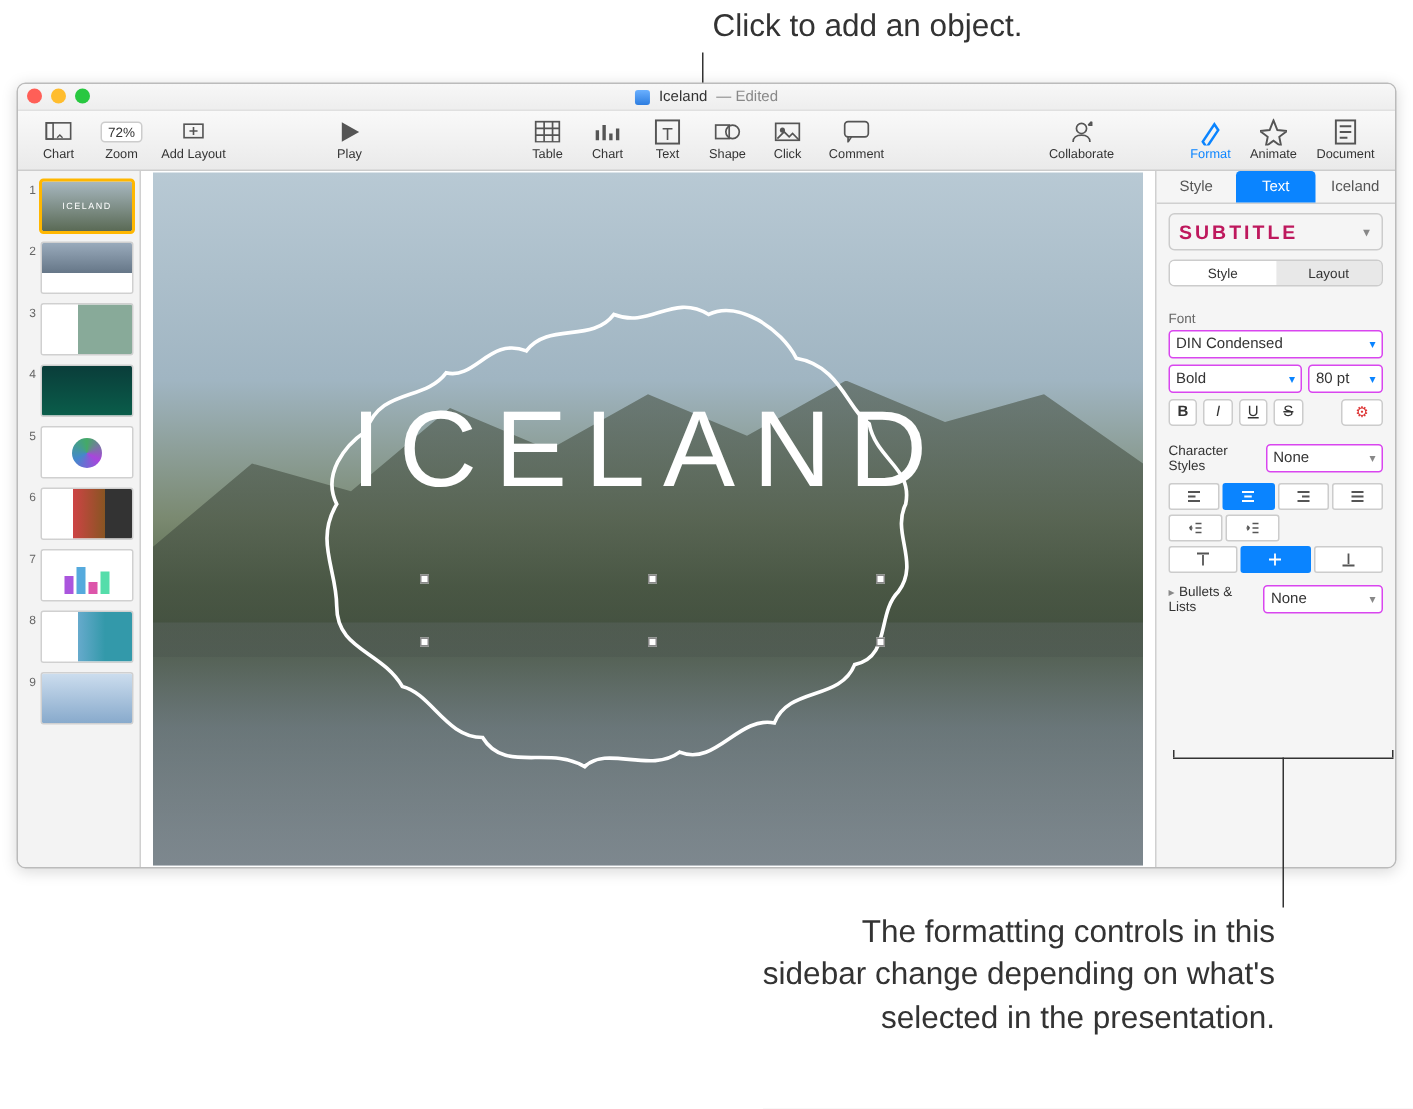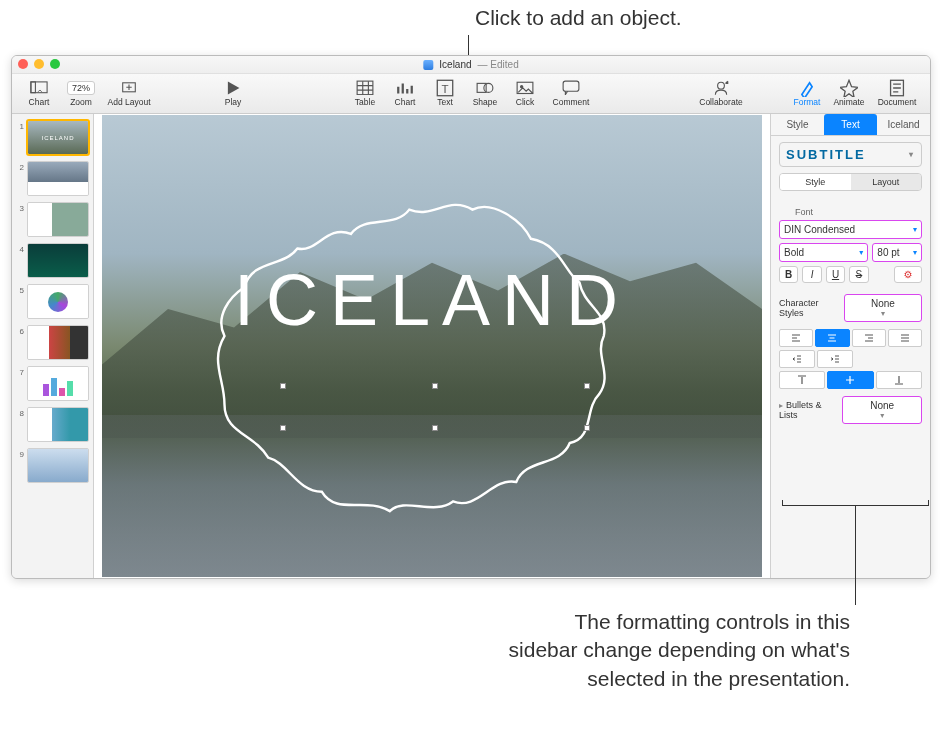--- a/index.html
+++ b/index.html
@@ -46,35 +46,35 @@
 .slide-sub { position:absolute; top:62%; left:50%; transform:translateX(-50%); color:#fff; font-size:15px; font-weight:400; letter-spacing:5px; }
 .sel-handle { position:absolute; width:6px; height:6px; background:#fff; border:1px solid #888; }
 
 .inspector { width:160px; background:#f5f5f5; border-left:1px solid #d0d0d0; font-size:10px; color:#333; overflow-y:auto; }
 .insp-tabs { display:flex; border-bottom:1px solid #d0d0d0; height:22px; }
 .insp-tab { flex:1; display:flex; align-items:center; justify-content:center; font-size:10px; cursor:pointer; color:#555; }
 .insp-tab.active { color:#0a84ff; }
 .seg-row { display:flex; margin:6px 8px; border:1px solid #ccc; border-radius:4px; overflow:hidden; }
 .seg-btn { flex:1; text-align:center; padding:3px 0; font-size:9px; background:#fff; cursor:pointer; }
 .insp-section { padding:4px 8px; }
-.insp-label { font-size:9px; color:#666; margin:6px 16px 3px; }
+.insp-label { font-size:9px; color:#666; margin:6px 0 3px; }
 .insp-select { width:100%; border:1px solid #d946ef; border-radius:3px; background:#fff; font-size:10px; padding:3px 4px; display:flex; justify-content:space-between; align-items:center; cursor:pointer; }
 .insp-select.blue-caret::after { content:"▾"; color:#0a84ff; font-size:8px; }
 .insp-row { display:flex; gap:4px; margin:4px 0; }
 .insp-row > * { flex:1; }
 .mini-btn { border:1px solid #ccc; border-radius:3px; background:#fff; font-size:10px; padding:2px 0; text-align:center; cursor:pointer; }
-.style-preview { border:1px solid #ccc; border-radius:4px; padding:4px 6px; margin:6px 8px; font-size:13px; color:#0369a1; letter-spacing:2px; font-weight:600; display:flex; justify-content:space-between; align-items:center; cursor:pointer; }
+.style-preview { border:1px solid #ccc; border-radius:4px; padding:4px 6px; margin:6px 8px; font-size:13px; color:#be185d; letter-spacing:2px; font-weight:600; display:flex; justify-content:space-between; align-items:center; cursor:pointer; }
 .style-preview::after { content:"▾"; color:#888; font-size:8px; }
 .align-grid { display:flex; flex-direction:column; gap:3px; margin:4px 8px; }
 .align-row { display:flex; gap:2px; }
 .align-btn { flex:1; border:1px solid #ccc; background:#fff; height:18px; border-radius:2px; display:flex; align-items:center; justify-content:center; cursor:pointer; }
 .align-btn.active { background:#0a84ff; border-color:#0a84ff; }
 .align-btn svg { width:10px; height:10px; }
 .row-lbl { display:flex; align-items:center; justify-content:space-between; padding:3px 8px; font-size:9px; }
-.row-lbl .insp-select { width:80px;flex-direction:column; }
+.row-lbl .insp-select { width:80px; }
 .color-pick { width:28px; height:14px; border:1px solid #ccc; border-radius:3px; background:conic-gradient(red,yellow,lime,cyan,blue,magenta,red); display:inline-block; }
 .color-well { width:36px; height:14px; border:1px solid #ccc; border-radius:3px; background:#fff; display:inline-block; }
 .disclosure { font-size:8px; color:#888; margin-right:3px; }
 </style>
 </head>
 <body>
 
 <div class="annotation" style="top:4px; left:475px; width:260px; text-align:left;">Click to add an object.</div>
 <div class="callout-line" style="top:35px; left:468px; width:1px; height:30px;"></div>
 <div class="callout-line" style="top:65px; left:414px; width:168px; height:1px;"></div>

